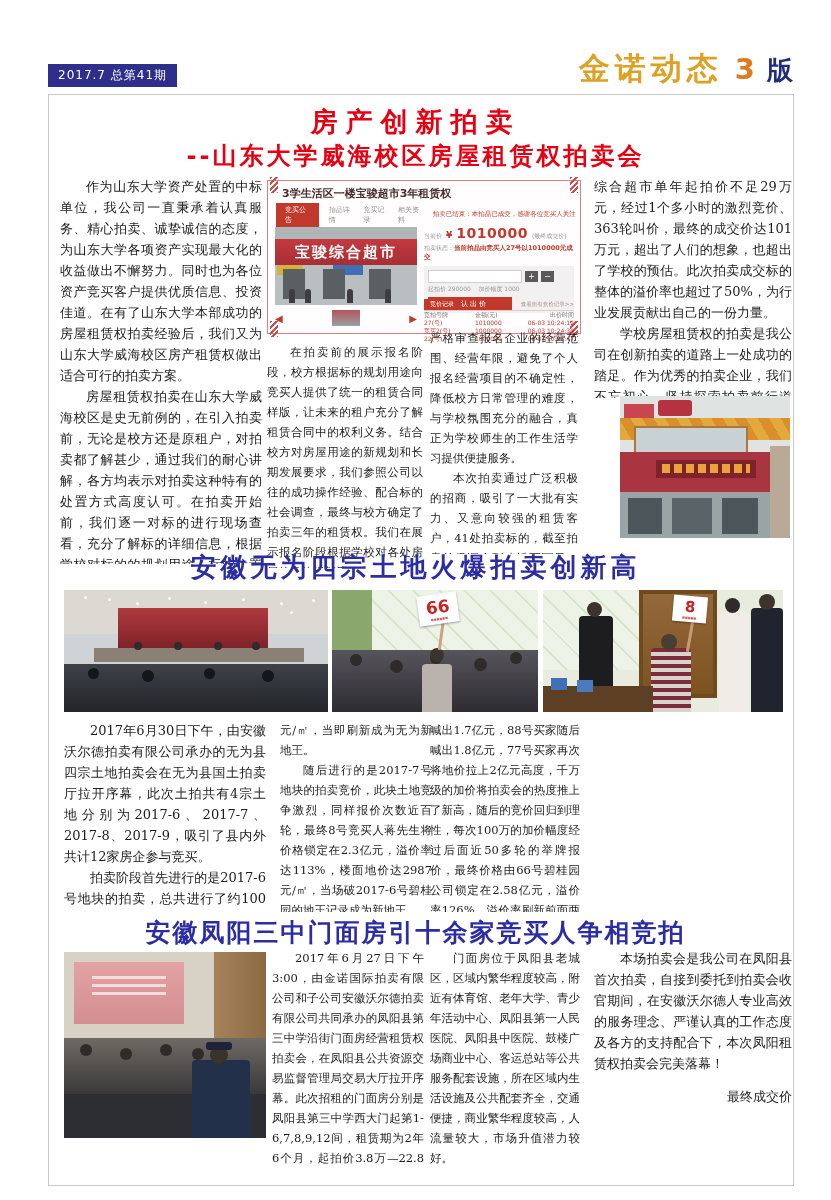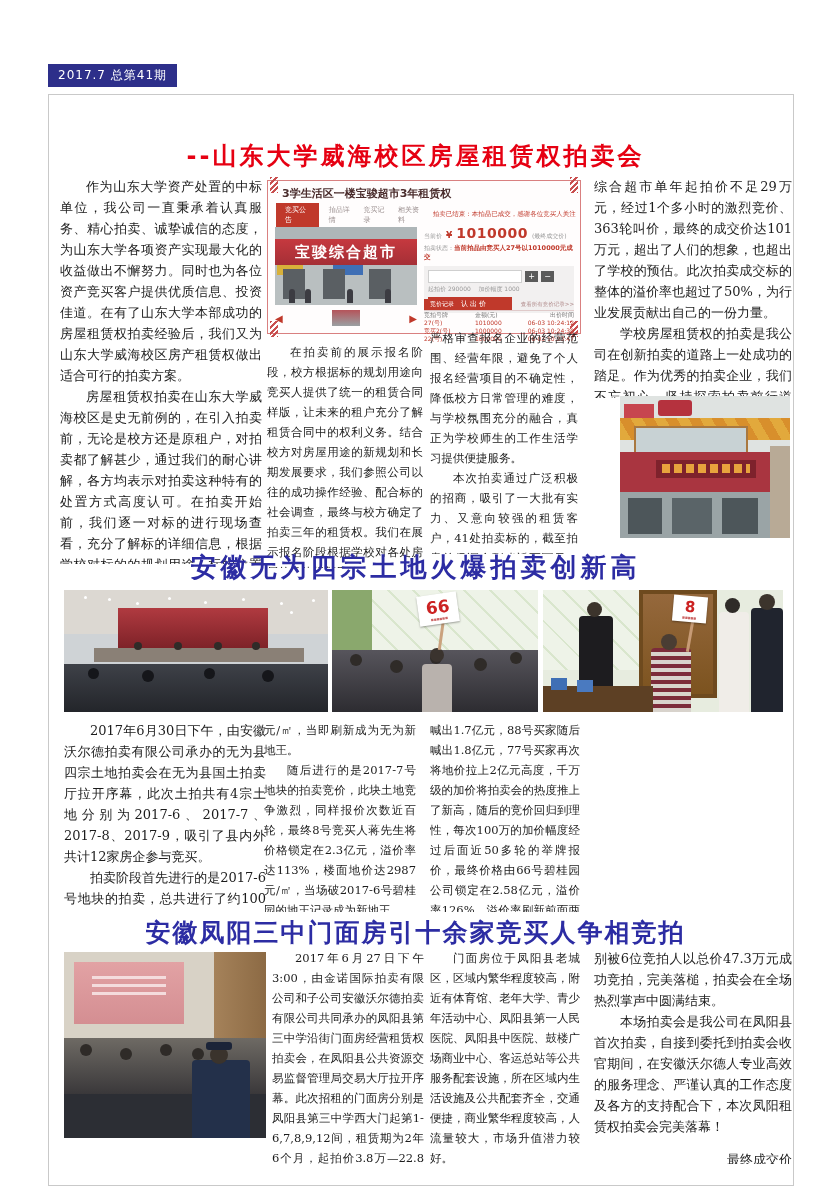--- a/index.html
+++ b/index.html
@@ -79,22 +79,28 @@
   .paddle small{font-size:3px;color:#c66;letter-spacing:0;}
   .head{position:absolute;border-radius:50%;background:#2f2b28;}
   .torso{position:absolute;border-radius:4px 4px 0 0;}
 </style>
 </head>
 <body>
 
 <div class="page">
 
   <div class="issue-box">2017.7 总第41期</div>
+  <div class="masthead-wrap">
+    <span class="masthead">金诺动态</span>
+    <span class="page-no">3</span>
+    <span class="page-word">版</span>
+  </div>
   <div class="frame"></div>
 
+  <div class="h-red" style="top:104px;font-size:27px;letter-spacing:8px;">房产创新拍卖</div>
   <div class="h-red" style="top:140px;font-size:24px;letter-spacing:3px;">--山东大学威海校区房屋租赁权拍卖会</div>
 
   <div class="col f13" style="left:60px;top:176px;width:202px;height:388px;">
     <p class="ind">作为山东大学资产处置的中标单位，我公司一直秉承着认真服务、精心拍卖、诚挚诚信的态度，为山东大学各项资产实现最大化的收益做出不懈努力。同时也为各位资产竞买客户提供优质信息、投资佳道。在有了山东大学本部成功的房屋租赁权拍卖经验后，我们又为山东大学威海校区房产租赁权做出适合可行的拍卖方案。</p>
     <p class="ind">房屋租赁权拍卖在山东大学威海校区是史无前例的，在引入拍卖前，无论是校方还是原租户，对拍卖都了解甚少，通过我们的耐心讲解，各方均表示对拍卖这种特有的处置方式高度认可。在拍卖开始前，我们逐一对标的进行现场查看，充分了解标的详细信息，根据学校对标的的规划用途、标的位置进行分类。向公司信息库的意向竞买客户，分别推送拍卖信息，保证信息与客户的匹配、提高信息推送的成功率。同时与校方商定给予原租户优先承租权，但前提是参与拍卖程序，未</p>
   </div>
 
   <div class="shot">
     <div class="serr" style="left:2px;top:-4px;"></div>
     <div class="serr" style="right:2px;top:-4px;"></div>
@@ -268,21 +274,21 @@
     <div class="head" style="left:216px;top:4px;width:16px;height:16px;background:#3c342c;"></div>
     <div class="abs" style="left:0;top:96px;width:110px;height:26px;background:#5d4024;"></div>
     <div class="abs" style="left:8px;top:88px;width:16px;height:12px;background:#3f6fb5;"></div>
     <div class="abs" style="left:34px;top:90px;width:16px;height:12px;background:#4a7ac0;"></div>
   </div>
 
   <div class="col f13" style="left:64px;top:720px;width:202px;height:192px;">
     <p class="ind">2017年6月30日下午，由安徽沃尔德拍卖有限公司承办的无为县四宗土地拍卖会在无为县国土拍卖厅拉开序幕，此次土拍共有4宗土地分别为2017-6、2017-7、2017-8、2017-9，吸引了县内外共计12家房企参与竞买。</p>
     <p class="ind">拍卖阶段首先进行的是2017-6号地块的拍卖，总共进行了约100轮的报价，最终价格锁定为66号碧桂园公司报出的2.8亿元，溢价率达97%，楼面地价为2766</p>
   </div>
-  <div class="col f115" style="left:264px;top:720px;width:152px;height:192px;">
+  <div class="col f115" style="left:280px;top:720px;width:152px;height:192px;">
     <p>元/㎡，当即刷新成为无为新地王。</p>
     <p class="ind">随后进行的是2017-7号地块的拍卖竞价，此块土地竞争激烈，同样报价次数近百轮，最终8号竞买人蒋先生将价格锁定在2.3亿元，溢价率达113%，楼面地价达2987元/㎡，当场破2017-6号碧桂园的地王记录成为新地王。</p>
 
   </div>
   <div class="col f115" style="left:430px;top:720px;width:150px;height:192px;">
     <p>喊出1.7亿元，88号买家随后喊出1.8亿元，77号买家再次将地价拉上2亿元高度，千万级的加价将拍卖会的热度推上了新高，随后的竞价回归到理性，每次100万的加价幅度经过后面近50多轮的举牌报价，最终价格由66号碧桂园公司锁定在2.58亿元，溢价率126%，溢价率刷新前面两块地的新记录，楼面地价为2944元/㎡。</p>
 
   </div>
 
   <div class="h-blue" style="top:916px;font-size:25px;letter-spacing:2px;">安徽凤阳三中门面房引十余家竞买人争相竞拍</div>
@@ -303,18 +309,17 @@
   </div>
 
   <div class="col f115" style="left:272px;top:948px;width:152px;height:216px;">
     <p class="ind">2017年6月27日下午3:00，由金诺国际拍卖有限公司和子公司安徽沃尔德拍卖有限公司共同承办的凤阳县第三中学沿街门面房经营租赁权拍卖会，在凤阳县公共资源交易监督管理局交易大厅拉开序幕。此次招租的门面房分别是凤阳县第三中学西大门起第1-6,7,8,9,12间，租赁期为2年6个月，起拍价3.8万—22.8万，共38万元，吸引多方关注报名竞拍。</p>
   </div>
   <div class="col f115" style="left:430px;top:948px;width:150px;height:216px;">
     <p class="ind">门面房位于凤阳县老城区，区域内繁华程度较高，附近有体育馆、老年大学、青少年活动中心、凤阳县第一人民医院、凤阳县中医院、鼓楼广场商业中心、客运总站等公共服务配套设施，所在区域内生活设施及公共配套齐全，交通便捷，商业繁华程度较高，人流量较大，市场升值潜力较好。</p>
 
   </div>
   <div class="col f13" style="left:594px;top:948px;width:198px;height:216px;">
-    <p>别被6位竞拍人以总价47.3万元成功竞拍，完美落槌，拍卖会在全场热烈掌声中圆满结束。</p>
     <p class="ind">本场拍卖会是我公司在凤阳县首次拍卖，自接到委托到拍卖会收官期间，在安徽沃尔德人专业高效的服务理念、严谨认真的工作态度及各方的支持配合下，本次凤阳租赁权拍卖会完美落幕！</p>
     <p class="byline">最终成交价</p>
   </div>
 
 </div>
 
 </body></html>

